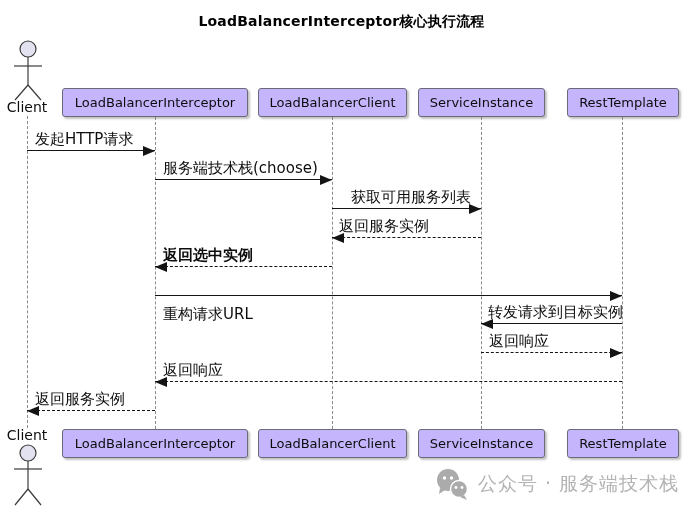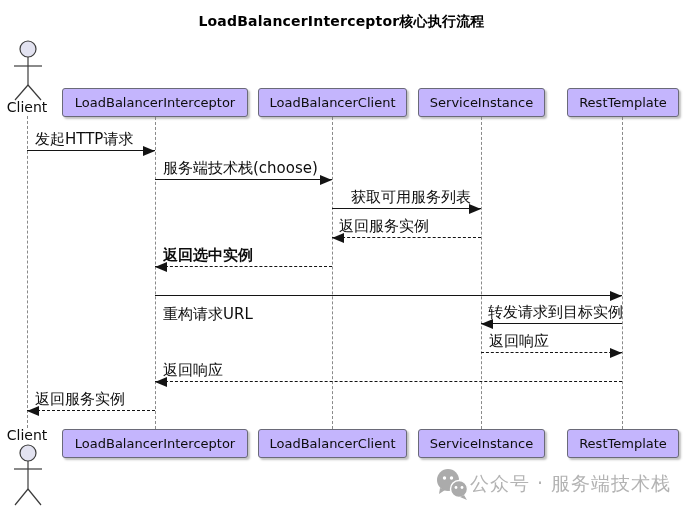--- a/index.html
+++ b/index.html
@@ -26,21 +26,21 @@
   .msg-line.solid{border-top:1px solid #141414;}
   .msg-line.dashed{border-top:1px dashed #141414;}
   .arrowhead{position:absolute;width:0;height:0;}
   .arrowhead.right{border-left:12px solid #141414;border-top:5px solid transparent;border-bottom:5px solid transparent;}
   .arrowhead.left{border-right:12px solid #141414;border-top:5px solid transparent;border-bottom:5px solid transparent;}
   .actor-label{
     position:absolute;width:60px;text-align:center;font-size:14px;color:#0d0d0d;
   }
   .actor-svg{position:absolute;}
   .watermark{
-    position:absolute;left:434px;top:466px;display:flex;align-items:center;
+    position:absolute;left:434px;top:466px;display:flex;align-items:center;gap:8px;
   }
   .watermark-text{font-size:19px;color:#b3b3b3;white-space:nowrap;letter-spacing:1px;}
 </style>
 </head>
 <body>
 
 <div class="canvas">
 
   <div class="title">LoadBalancerInterceptor核心执行流程</div>
 

